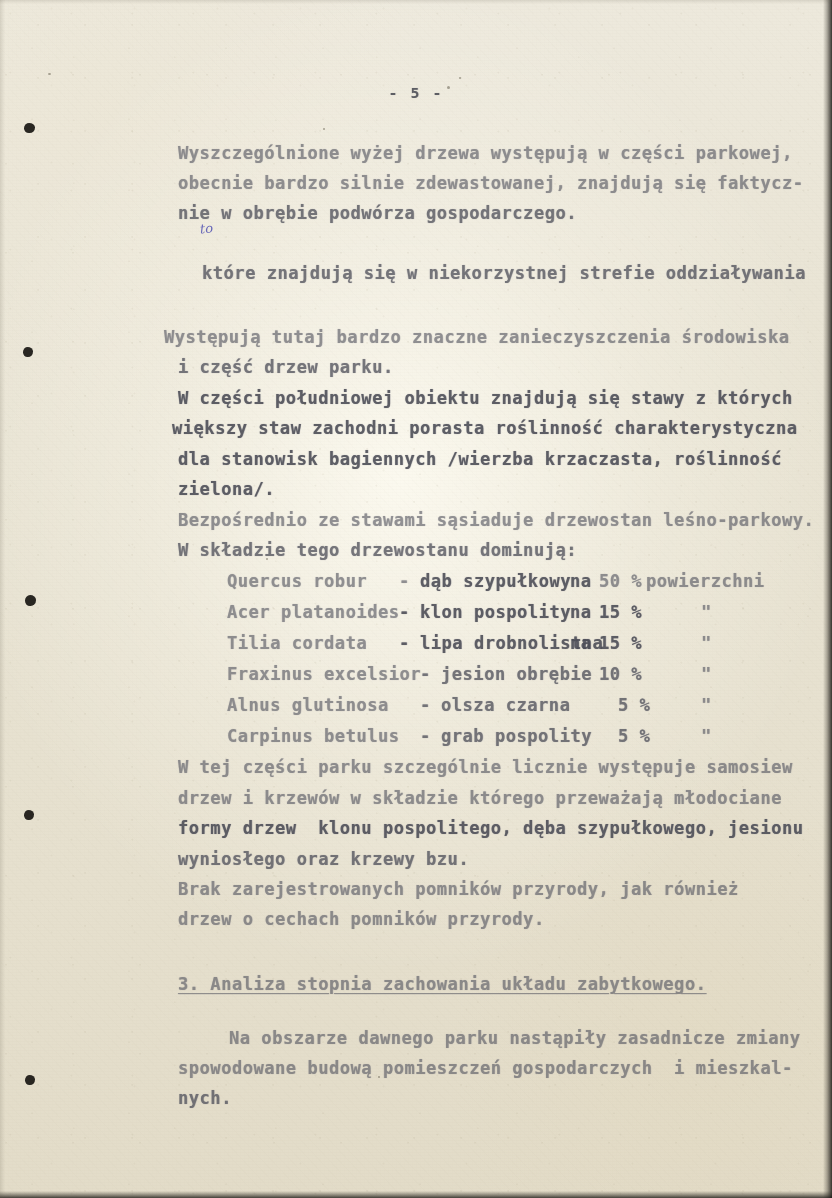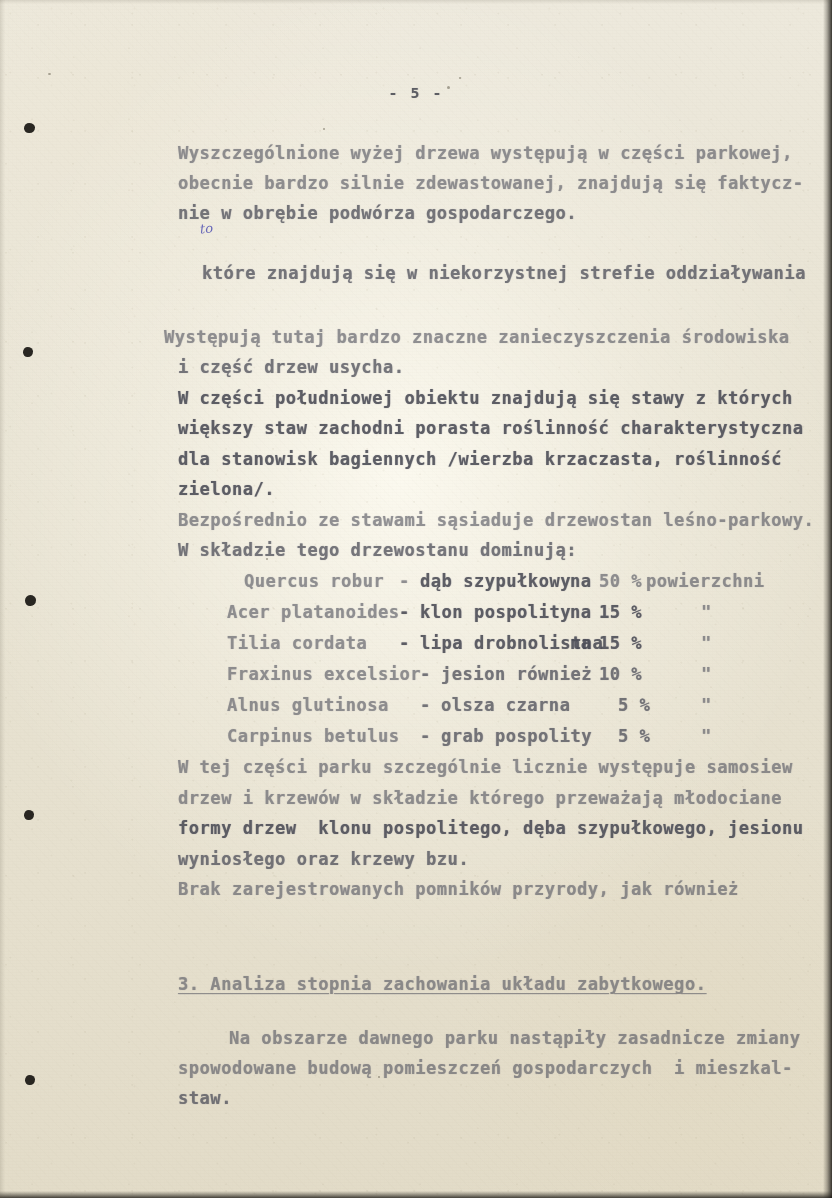--- a/index.html
+++ b/index.html
@@ -172,32 +172,32 @@
 
     <div class="pageno">- 5 -</div>
 
     <div class="typed f1" style="left:178px; top:145px;">Wyszczególnione wyżej drzewa występują w części parkowej,</div>
     <div class="typed f2" style="left:178px; top:205px;">nie w obrębie podwórza gospodarczego.</div>
     <div class="typed f1" style="left:178px; top:175px;">obecnie bardzo silnie zdewastowanej, znajdują się faktycz-</div>
 
     <div class="typed f2" style="left:178px; top:265px;margin-left:24px;">które znajdują się w niekorzystnej strefie oddziaływania</div>
 
     <div class="typed f1" style="left:164px; top:329px;">Występują tutaj bardzo znaczne zanieczyszczenia środowiska</div>
-    <div class="typed f2" style="left:178px; top:359px;">i część drzew usycha.</div>
+    <div class="typed f2" style="left:178px; top:359px;">i część drzew parku.</div>
 
     <div class="typed f3" style="left:178px; top:390px;">W części południowej obiektu znajdują się stawy z których</div>
-    <div class="typed f3" style="left:178px; top:420px;text-align:right;">większy staw zachodni porasta roślinność charakterystyczna</div>
+    <div class="typed f3" style="left:172px; top:420px;text-align:right;">większy staw zachodni porasta roślinność charakterystyczna</div>
     <div class="typed f3" style="left:178px; top:451px;">dla stanowisk bagiennych /wierzba krzaczasta, roślinność</div>
     <div class="typed f3" style="left:178px; top:481px;">zielona/.</div>
 
     <div class="typed f1" style="left:178px; top:512px;">Bezpośrednio ze stawami sąsiaduje drzewostan leśno-parkowy.</div>
     <div class="typed f2" style="left:178px; top:542px;">W składzie tego drzewostanu dominują:</div>
 
     <div>
-      <div class="typed f1" style="left:227px; top:573px;margin-left:17px;">Quercus robur</div>
+      <div class="typed f1" style="left:227px; top:573px;">Quercus robur</div>
       <div class="typed f1" style="left:399px; top:573px;">-</div>
       <div class="typed f3" style="left:420px; top:573px;">dąb szypułkowy</div>
       <div class="typed f3" style="left:570px; top:573px;">na</div>
       <div class="typed f1" style="left:599px; top:573px;">50 %</div>
       <div class="typed f1" style="left:646px; top:573px;">powierzchni</div>
     </div>
 
     <div>
       <div class="typed f1" style="left:227px; top:604px;">Acer platanoides</div>
       <div class="typed f3" style="left:399px; top:604px;">-</div>
@@ -212,21 +212,21 @@
       <div class="typed f3" style="left:399px; top:635px;">-</div>
       <div class="typed f3" style="left:420px; top:635px;">lipa drobnolistna</div>
       <div class="typed f3" style="left:570px; top:635px;">na</div>
       <div class="typed f3" style="left:599px; top:635px;">15 %</div>
       <div class="typed f1" style="left:701px; top:635px;">"</div>
     </div>
 
     <div>
       <div class="typed f1" style="left:227px; top:666px;">Fraxinus excelsior</div>
       <div class="typed f2" style="left:420px; top:666px;">-</div>
-      <div class="typed f2" style="left:441px; top:666px;">jesion również</div>
+      <div class="typed f2" style="left:441px; top:666px;">jesion obrębie</div>
       <div class="typed f2" style="left:599px; top:666px;">10 %</div>
       <div class="typed f1" style="left:701px; top:666px;">"</div>
     </div>
 
     <div>
       <div class="typed f1" style="left:227px; top:697px;">Alnus glutinosa</div>
       <div class="typed f2" style="left:420px; top:697px;">-</div>
       <div class="typed f2" style="left:441px; top:697px;">olsza czarna</div>
       <div class="typed f2" style="left:618px; top:697px;">5 %</div>
       <div class="typed f1" style="left:701px; top:697px;">"</div>
@@ -239,26 +239,27 @@
       <div class="typed f2" style="left:618px; top:728px;">5 %</div>
       <div class="typed f1" style="left:701px; top:728px;">"</div>
     </div>
 
     <div class="typed f1" style="left:178px; top:759px;">W tej części parku szczególnie licznie występuje samosiew</div>
     <div class="typed f1" style="left:178px; top:790px;">drzew i krzewów w składzie którego przeważają młodociane</div>
     <div class="typed f3" style="left:178px; top:820px;">formy drzew  klonu pospolitego, dęba szypułkowego, jesionu</div>
     <div class="typed f2" style="left:178px; top:851px;">wyniosłego oraz krzewy bzu.</div>
 
     <div class="typed f1" style="left:178px; top:881px;">Brak zarejestrowanych pomników przyrody, jak również</div>
+    <div class="typed f1" style="left:178px; top:911px;">drzew o cechach pomników przyrody.</div>
 
     <div class="typed f1 heading" style="left:178px; top:976px;">3. Analiza stopnia zachowania układu zabytkowego.</div>
 
     <div class="typed f1" style="left:229px; top:1030px;">Na obszarze dawnego parku nastąpiły zasadnicze zmiany</div>
     <div class="typed f1" style="left:178px; top:1060px;">spowodowane budową pomieszczeń gospodarczych  i mieszkal-</div>
-    <div class="typed f2" style="left:178px; top:1090px;">staw.</div>
+    <div class="typed f2" style="left:178px; top:1090px;">nych.</div>
 
     <div id="annot-to">to</div>
 
     <div class="spot" style="left:24px; top:123px; width:11px; height:10px;"></div>
     <div class="spot" style="left:23px; top:347px; width:10px; height:10px;"></div>
     <div class="spot" style="left:25px; top:595px; width:11px; height:11px;"></div>
     <div class="spot" style="left:24px; top:810px; width:10px; height:10px;"></div>
     <div class="spot" style="left:25px; top:1075px; width:10px; height:10px;"></div>
 
     <div class="speck" style="left:447px; top:86px; width:3px; height:3px;"></div>

